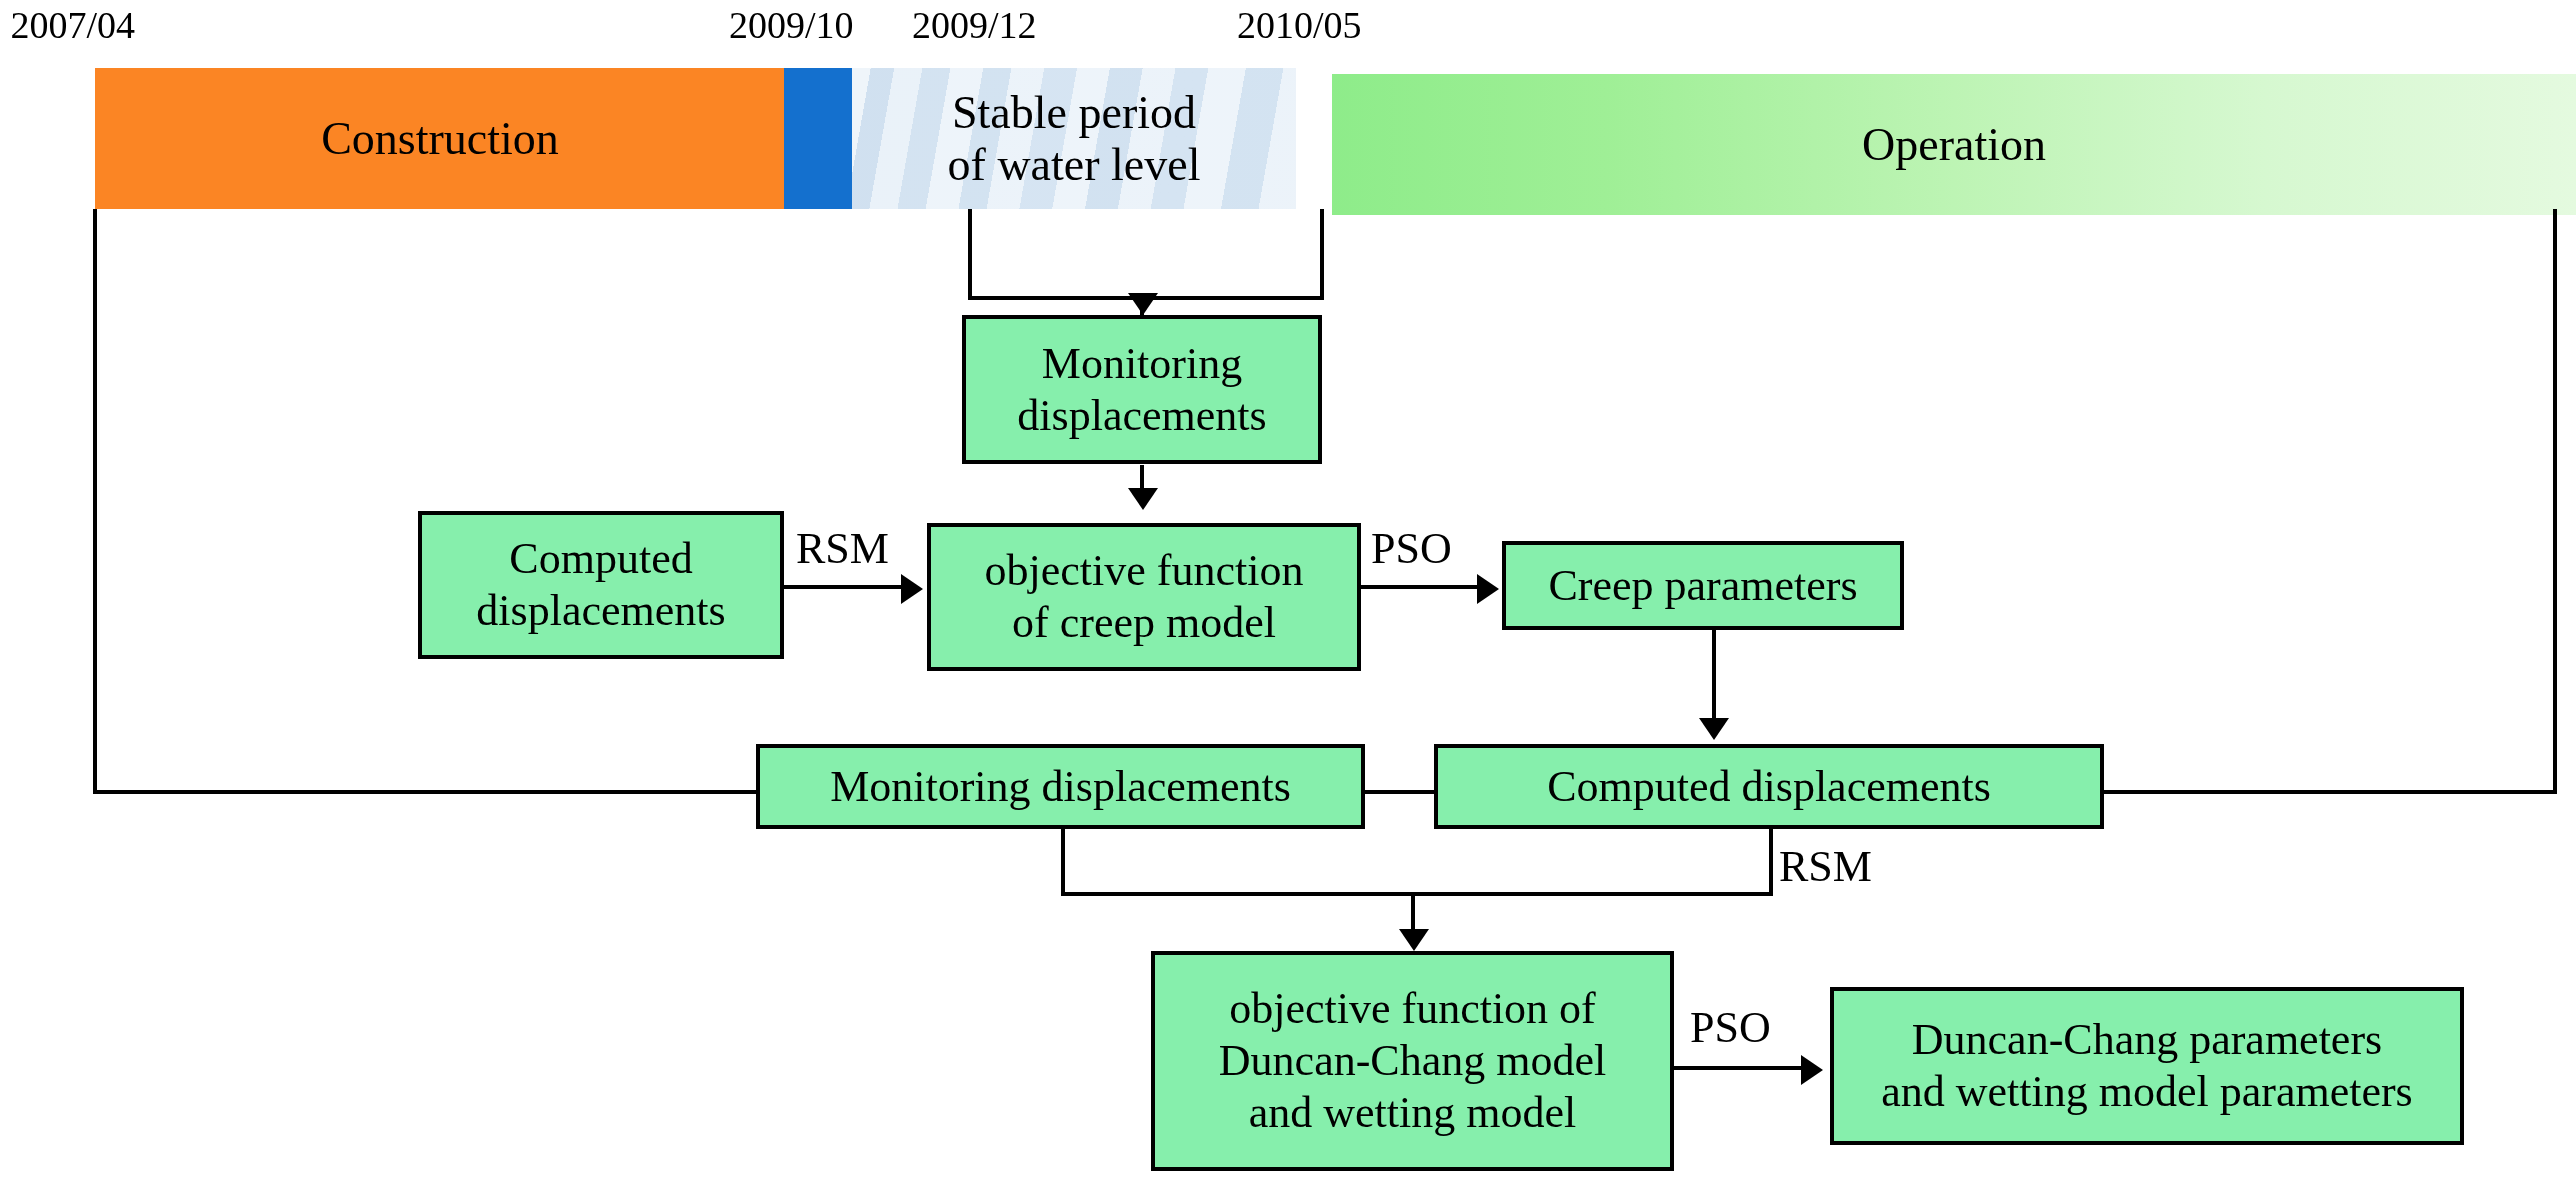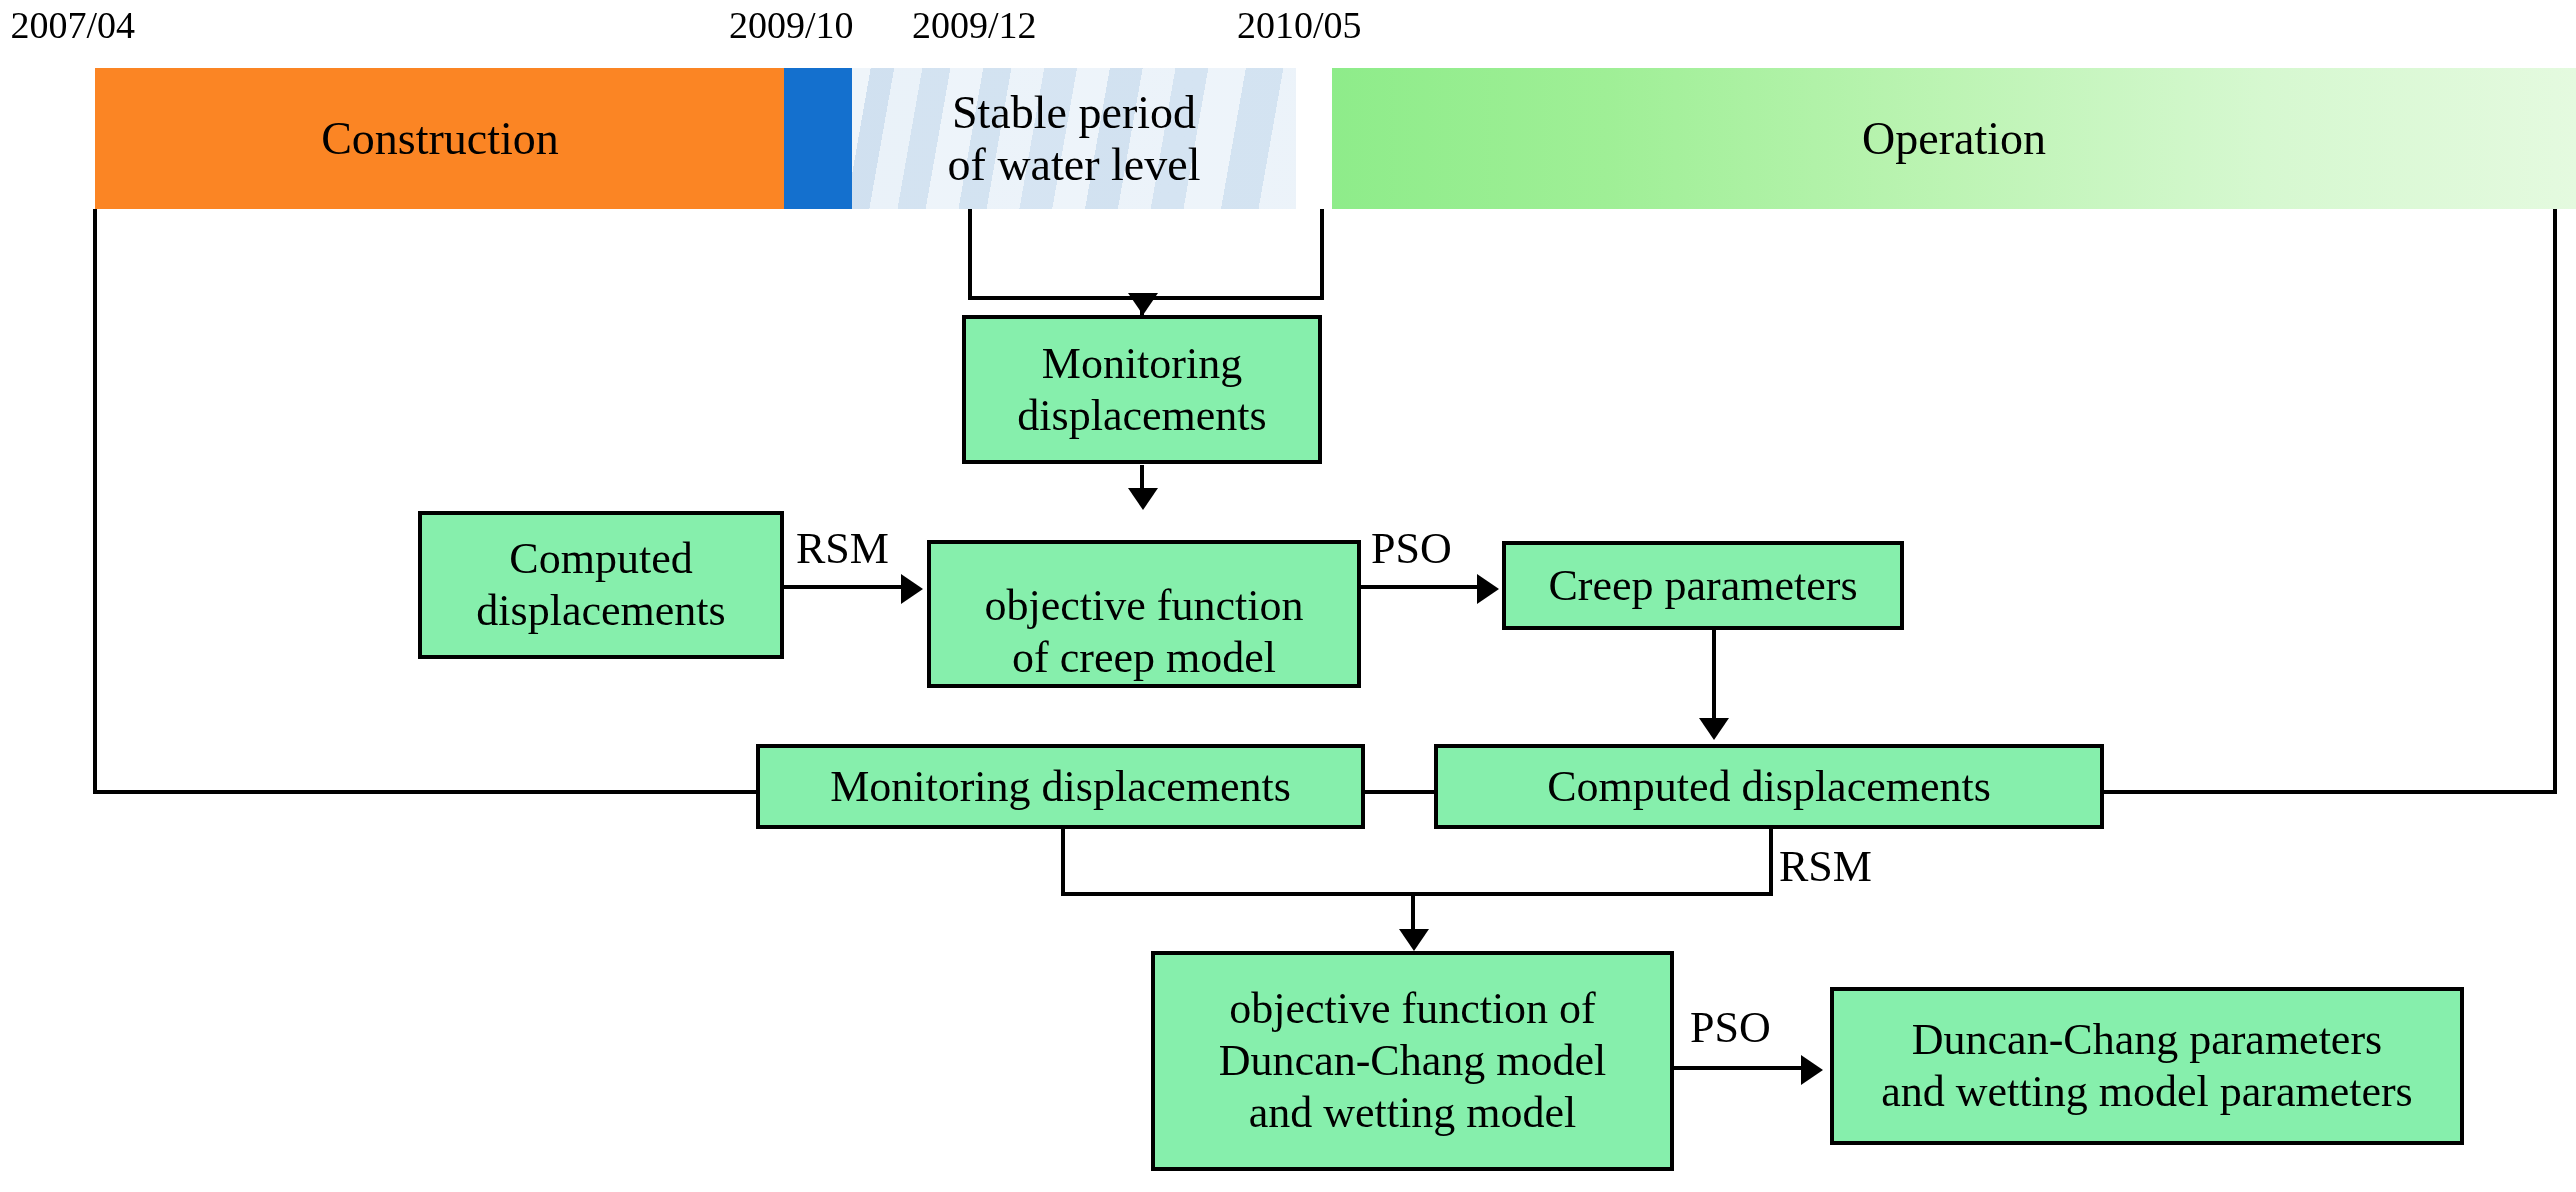--- a/index.html
+++ b/index.html
@@ -41,21 +41,21 @@
       <span class="seg-text">Construction</span>
     </div>
     <div class="seg" style="left:784px;width:104px;background:#1470CE;">
       <span class="seg-text"></span>
     </div>
     <div class="seg" style="left:852px;width:444px;background:#DCE9F5;
          background-image:linear-gradient(100deg,rgba(255,255,255,.55) 0 4%,rgba(197,216,235,.5) 4% 9%,rgba(255,255,255,.4) 9% 15%,rgba(205,222,238,.55) 15% 21%,rgba(255,255,255,.5) 21% 28%,rgba(200,219,236,.45) 28% 34%,rgba(255,255,255,.45) 34% 41%,rgba(208,224,240,.5) 41% 48%,rgba(255,255,255,.5) 48% 55%,rgba(198,217,235,.45) 55% 62%,rgba(255,255,255,.45) 62% 69%,rgba(206,223,239,.5) 69% 76%,rgba(255,255,255,.5) 76% 84%,rgba(201,220,237,.45) 84% 92%,rgba(255,255,255,.45) 92% 100%);">
       <span class="seg-text">Stable period
 of water level</span>
     </div>
-    <div class="seg" style="left:1332px;width:1244px;background:linear-gradient(90deg,#8EEC8A 0%,#9FEF96 22%,#BDF4B4 50%,#D6F8D0 75%,#E4FADF 100%);">
+    <div class="seg" style="left:1332px;width:1244px;background:linear-gradient(90deg,#8EEC8A 0%,#9FEF96 22%,#BDF4B4 50%,#D6F8D0 75%,#E4FADF 100%);margin-top:6px;">
       <span class="seg-text">Operation</span>
     </div>
   </div>
 
   <div class="ln vl" style="left:93px;top:209px;height:585px;"></div>
   <div class="ln hl" style="left:93px;top:790px;width:666px;"></div>
   <div class="ln vl" style="left:2553px;top:209px;height:585px;"></div>
   <div class="ln hl" style="left:2100px;top:790px;width:457px;"></div>
 
   <div class="ln vl" style="left:968px;top:209px;height:90px;"></div>
@@ -74,21 +74,21 @@
 
   <div class="node" style="left:418px;top:511px;width:366px;height:148px;">
     <span>Computed
 displacements</span>
   </div>
 
   <div class="ln hl" style="left:784px;top:585px;width:118px;"></div>
   <div class="arrow-r" style="left:901px;top:574px;"></div>
   <div class="edge-label" style="left:796px;top:527px;">RSM</div>
 
-  <div class="node" style="left:927px;top:540px;width:434px;height:148px;align-items:flex-end;">
+  <div class="node" style="left:927px;top:523px;width:434px;height:148px;">
     <span>objective function
 of creep model</span>
   </div>
 
   <div class="ln hl" style="left:1360px;top:585px;width:118px;"></div>
   <div class="arrow-r" style="left:1477px;top:574px;"></div>
   <div class="edge-label" style="left:1371px;top:527px;">PSO</div>
 
   <div class="node" style="left:1502px;top:541px;width:402px;height:89px;">
     <span>Creep parameters</span>

